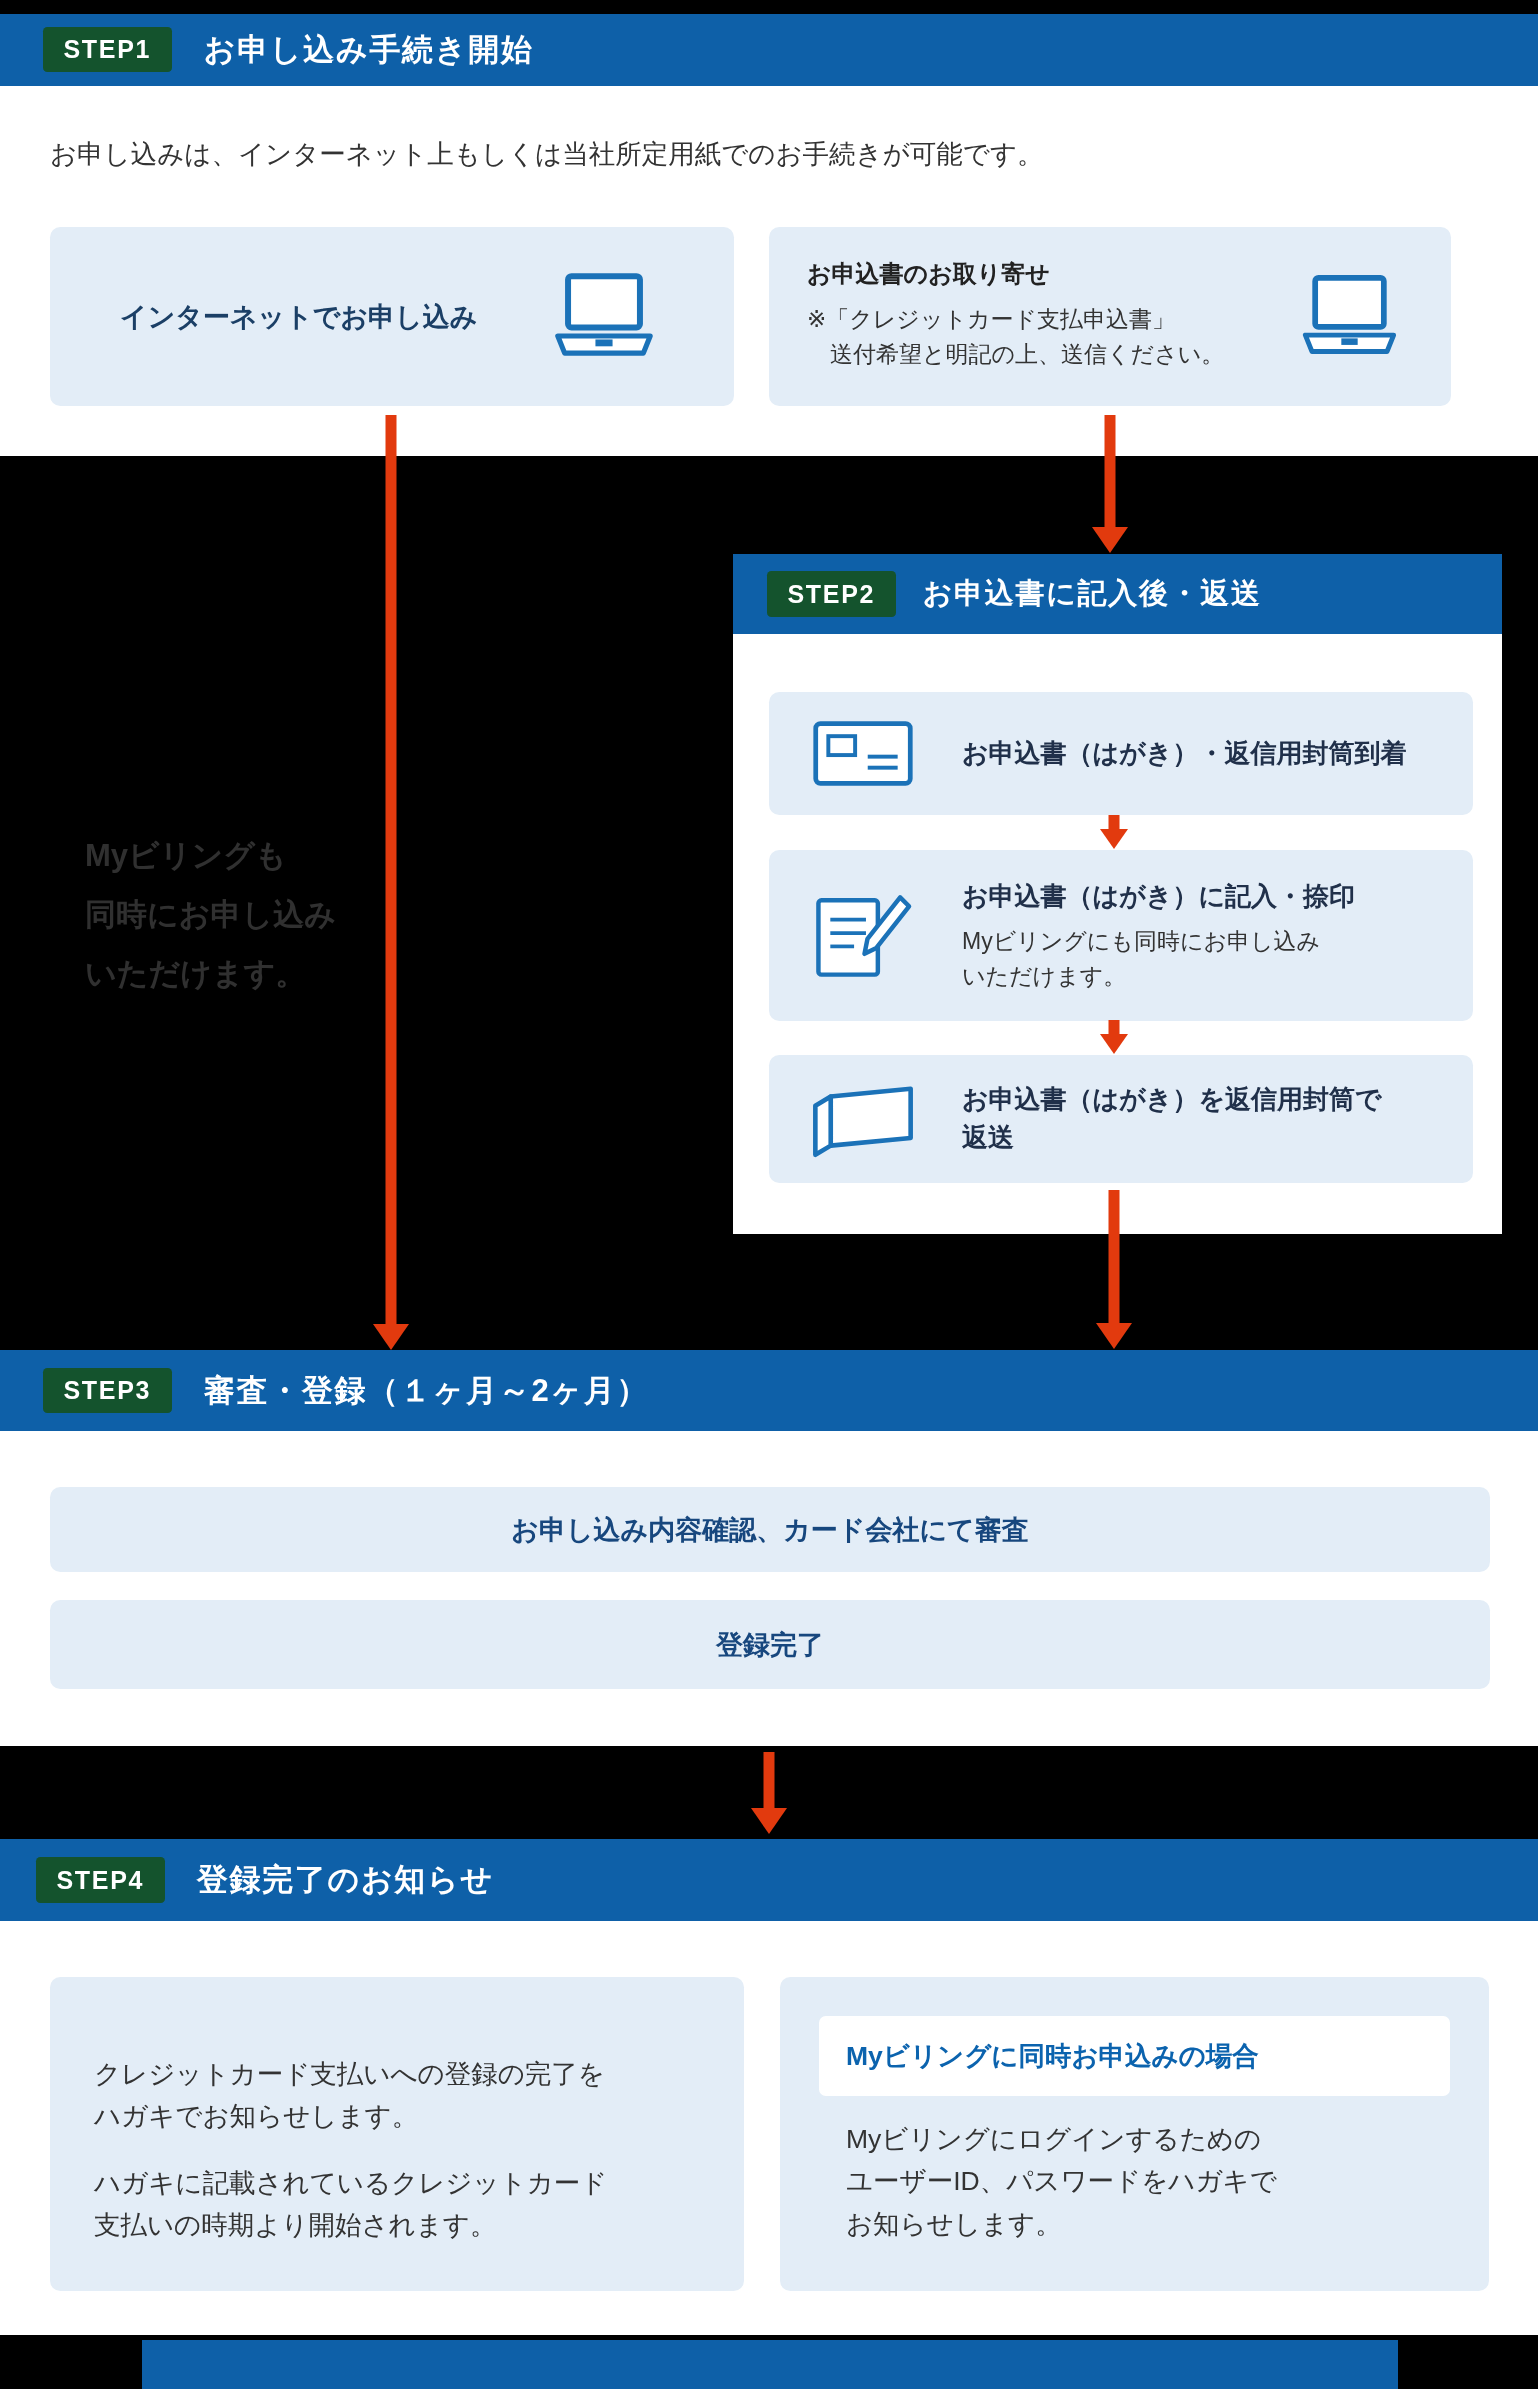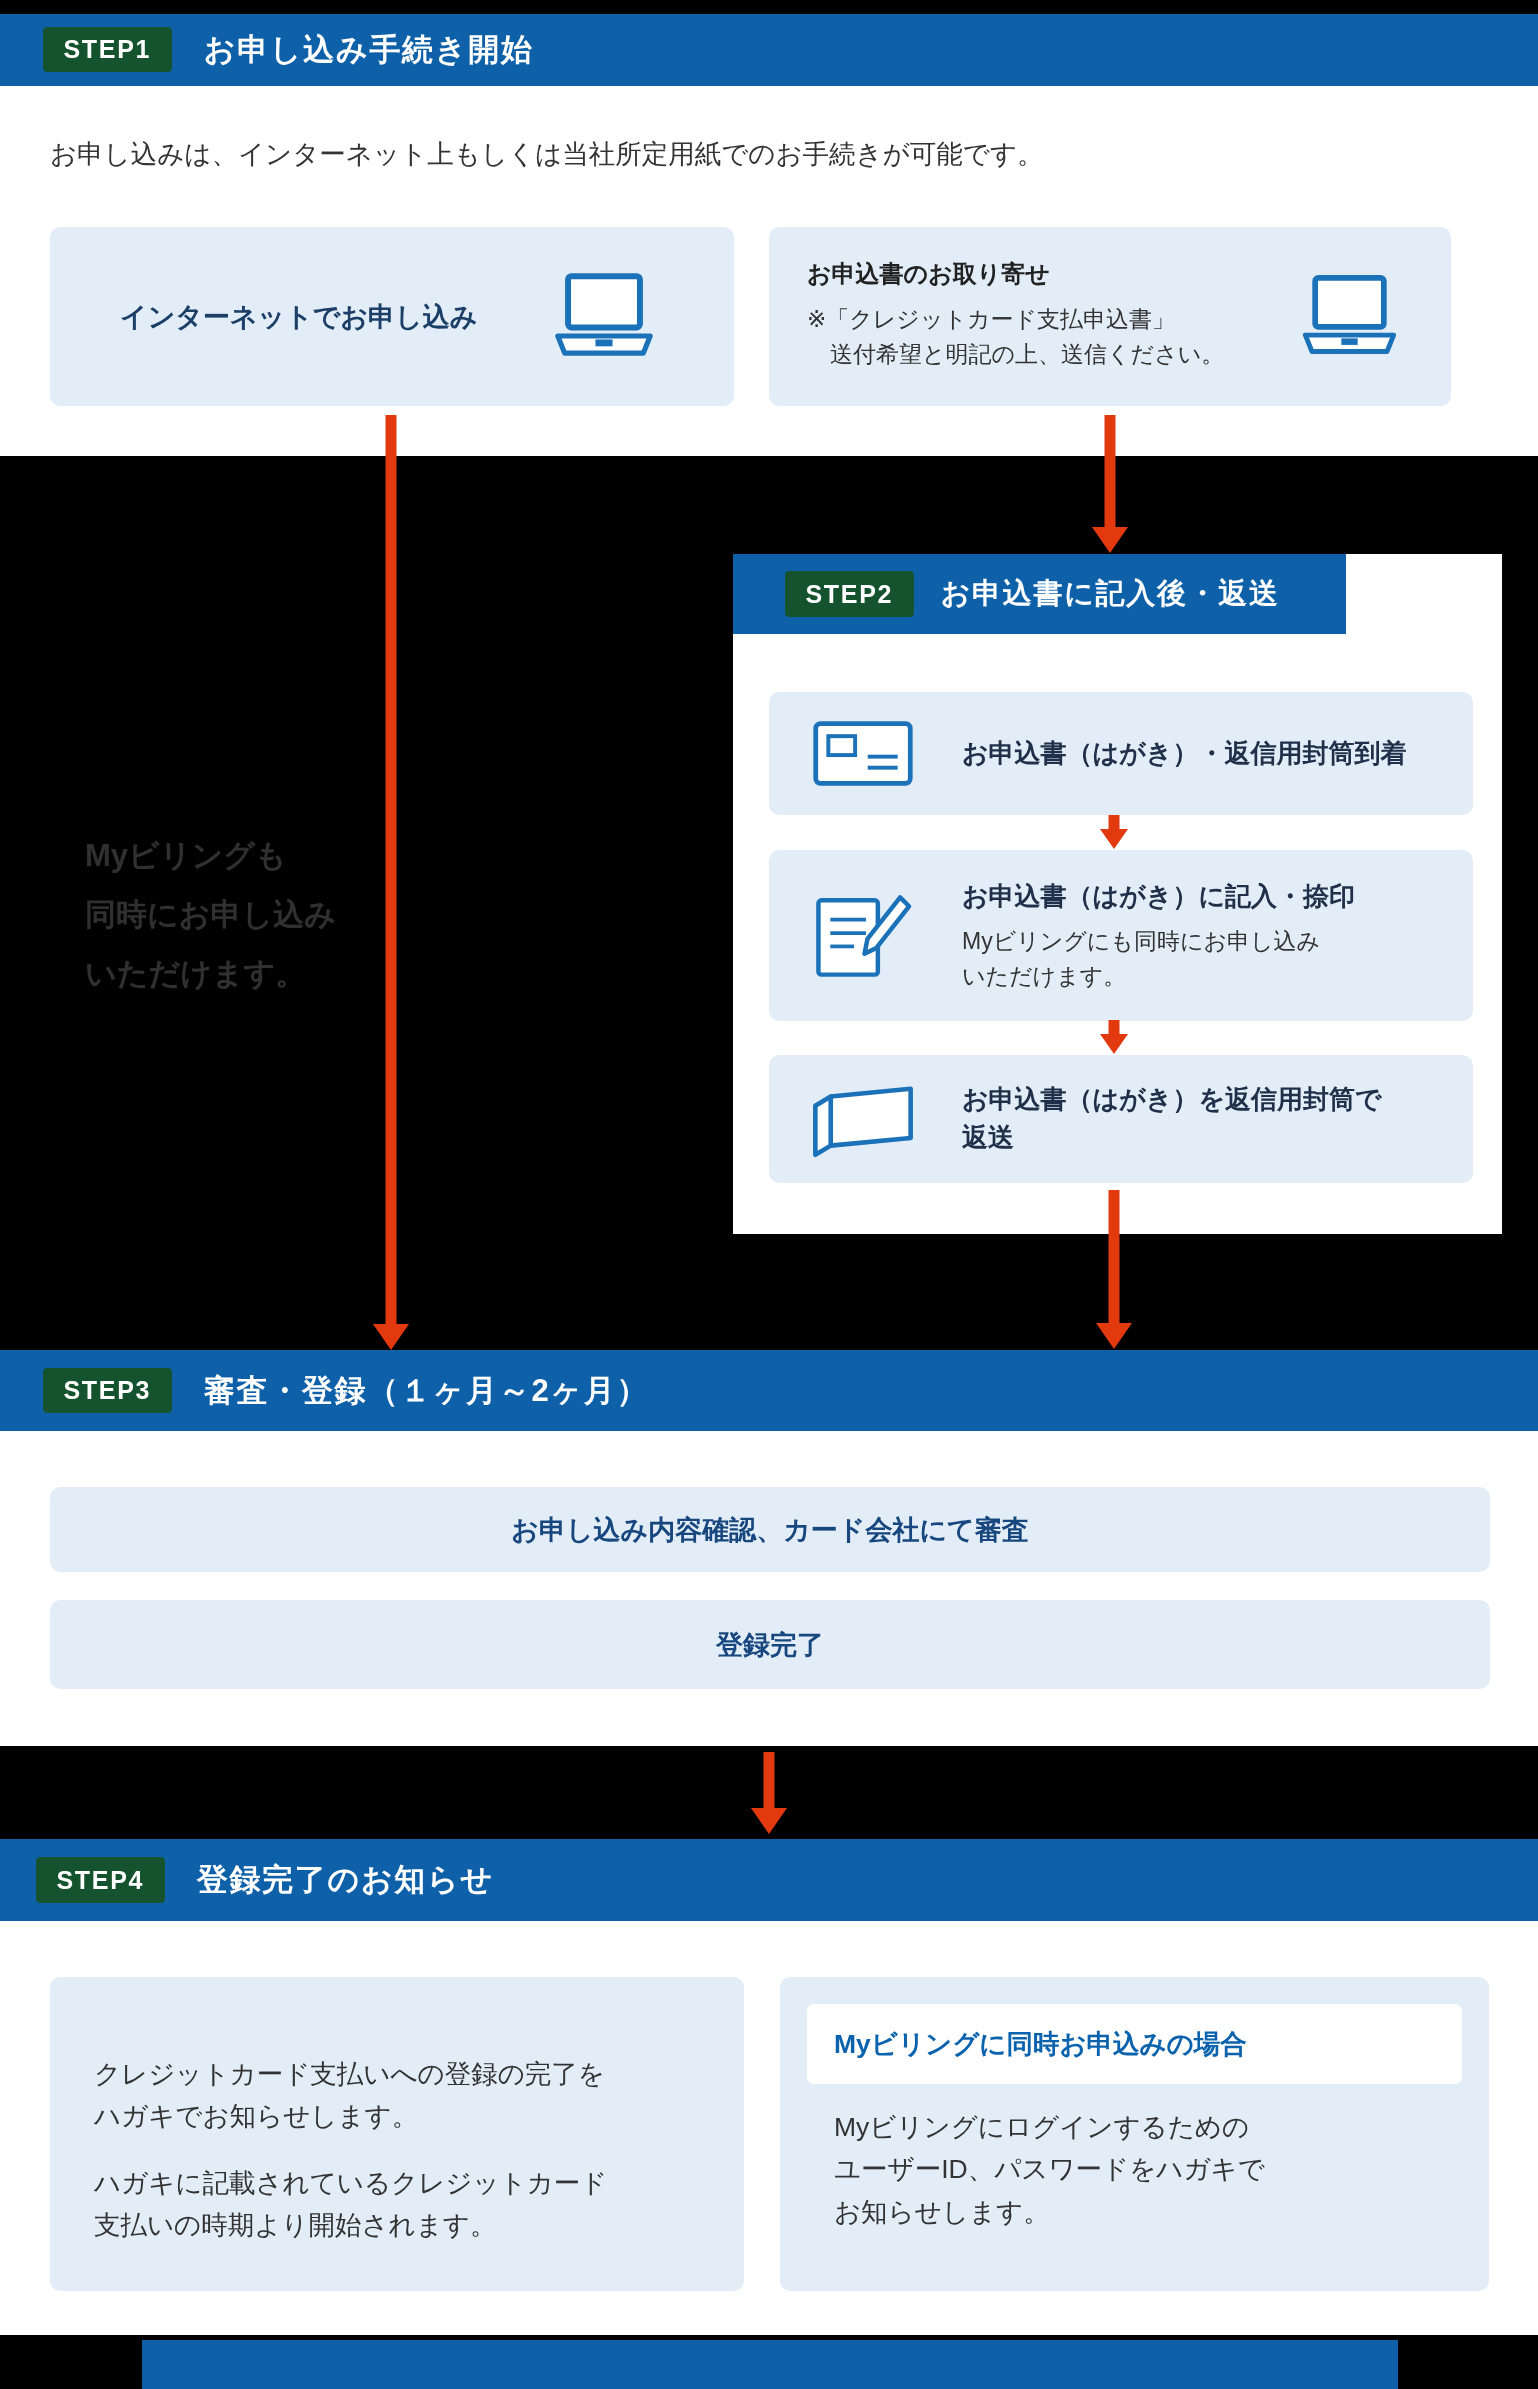--- a/index.html
+++ b/index.html
@@ -70,21 +70,21 @@
         <rect x="30" y="40" width="10" height="4" fill="#1b72b8"></rect>
       </svg>
     </div>
   </div>
 
   <div class="preline" style="position:absolute;left:85px;top:827px;font-size:31px;font-weight:bold;color:#303030;line-height:1.9;z-index:1;">Myビリングも
 同時にお申し込み
 いただけます。</div>
 
   <div style="position:absolute;left:733px;top:554px;width:769px;height:680px;background:#fff;z-index:2;">
-    <div class="bar" style="top:0;width:613px;height:80px;padding-left:52px;">
+    <div class="bar" style="top:0;width:769px;height:80px;padding-left:34px;">
       <span class="badge">STEP2</span>
       <span class="bar-title" style="font-size:29px;margin-left:27px;">お申込書に記入後・返送</span>
     </div>
 
     <div class="bluebox flowbox" style="left:36px;top:138px;width:704px;height:123px;">
       <div class="icon-wrap">
         <svg viewBox="0 0 66 50" width="104" height="79">
           <rect x="3" y="6" width="60" height="38" rx="3" fill="#fff" stroke="#1b72b8" stroke-width="3"></rect>
           <rect x="11" y="14" width="17" height="12" fill="none" stroke="#1b72b8" stroke-width="2.5"></rect>
           <line x1="36" y1="27" x2="55" y2="27" stroke="#1b72b8" stroke-width="2.5"></line>
@@ -140,21 +140,21 @@
     <span class="badge">STEP4</span>
     <span class="bar-title">登録完了のお知らせ</span>
   </div>
   <div class="white" style="top:1921px;height:414px;">
     <div class="bluebox" style="left:50px;top:56px;width:694px;height:314px;padding:76px 44px;">
       <p class="preline" style="font-size:26.5px;color:#333;line-height:1.6;">クレジットカード支払いへの登録の完了を
 ハガキでお知らせします。</p>
       <p class="preline" style="font-size:26.5px;color:#333;line-height:1.6;margin-top:24px;">ハガキに記載されているクレジットカード
 支払いの時期より開始されます。</p>
     </div>
-    <div class="bluebox" style="left:780px;top:56px;width:709px;height:314px;padding:27px;">
+    <div class="bluebox" style="left:780px;top:56px;width:709px;height:314px;padding:39px;">
       <div style="background:#fff;border-radius:6.8px;height:80px;display:flex;align-items:center;padding-left:27px;font-size:26.5px;font-weight:bold;color:#0b63ae;">Myビリングに同時お申込みの場合</div>
       <div class="preline" style="margin:22px 0 0 27px;font-size:26.5px;color:#333;line-height:1.6;">Myビリングにログインするための
 ユーザーID、パスワードをハガキで
 お知らせします。</div>
     </div>
   </div>
 
   <div style="position:absolute;left:142px;top:2340px;width:1256px;height:50px;background:#0e60a8;z-index:2;"></div>
 
   <div class="arrow" style="left:373px;top:415px;width:36px;height:935px;">

